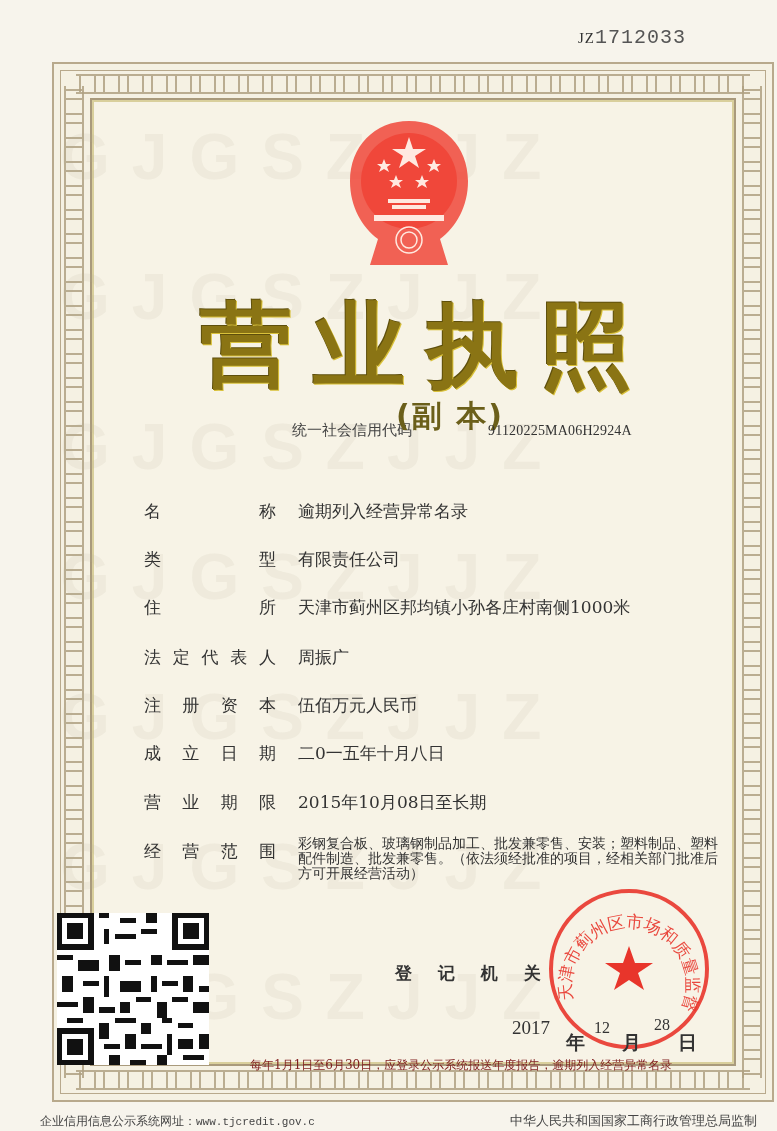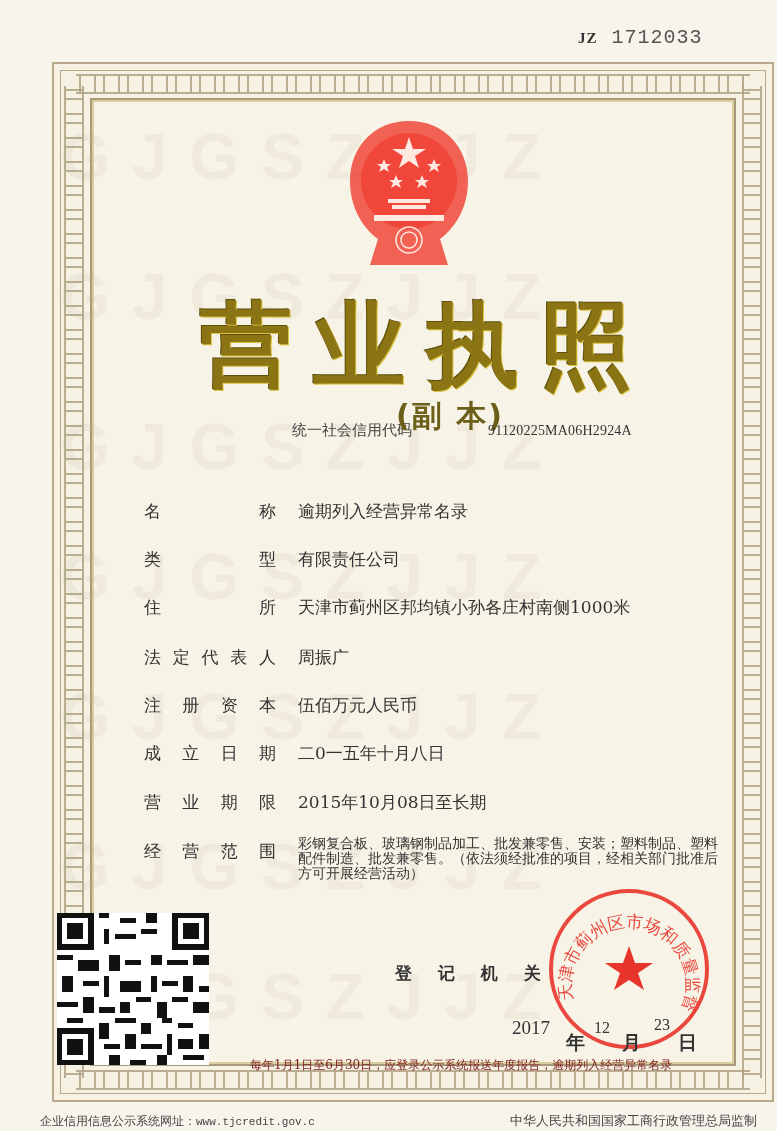--- a/index.html
+++ b/index.html
@@ -6,21 +6,21 @@
   body {
     width: 777px; height: 1131px; position: relative; overflow: hidden;
     background: #f7f4ec;
     font-family: "DejaVu Serif", "Liberation Serif", serif;
     color: #2a2a2a;
   }
   .serial {
     position: absolute; left: 578px; top: 26px; font-size: 16px; color: #333;
     font-family: "Liberation Mono", "DejaVu Sans Mono", monospace; letter-spacing: 1px;
   }
-  .serial .prefix { font-family: "Liberation Serif", serif; font-weight: bold; font-size: 15px; margin-right: 14px; }
+  .serial .prefix { font-family: "Liberation Serif", serif; font-weight: normal; font-size: 15px; }
   .serial .num { font-size: 20px; color: #555; }
 
   .outer-frame {
     position: absolute; left: 52px; top: 62px; width: 722px; height: 1040px;
     border: 2px solid #b8a98c; box-sizing: border-box;
     background: #f5f1e3;
   }
   .fret-band {
     position: absolute; left: 6px; top: 6px; right: 6px; bottom: 6px;
     border: 1px solid #b8a98c;
@@ -300,21 +300,21 @@
     <circle cx="83" cy="83" r="78" fill="none" stroke="#e8352b" stroke-width="4" opacity=".9"></circle>
     <text font-size="17" fill="#e8352b" font-family="DejaVu Sans, sans-serif" opacity=".9">
       <textPath href="#sealArc" startOffset="2%">天津市蓟州区市场和质量监督管理局</textPath>
     </text>
     <polygon fill="#e8352b" points="83,60 89,77 107,77 92,87 98,104 83,94 68,104 74,87 59,77 77,77"></polygon>
   </svg>
 </div>
 
 <div class="date-year">2017</div>
 <div class="date-month">12</div>
-<div class="date-day">23</div>
+<div class="date-day">28</div>
 <div class="date-unit" style="left:566px">年</div>
 <div class="date-unit" style="left:622px">月</div>
 <div class="date-unit" style="left:678px">日</div>
 
 <div class="annual-notice">每年1月1日至6月30日，应登录公示系统报送年度报告，逾期列入经营异常名录</div>
 
 <div class="footer-left">
   <span>企业信用信息公示系统网址：</span><span class="url">www.tjcredit.gov.c</span>
 </div>
 <div class="footer-right">中华人民共和国国家工商行政管理总局监制</div>

